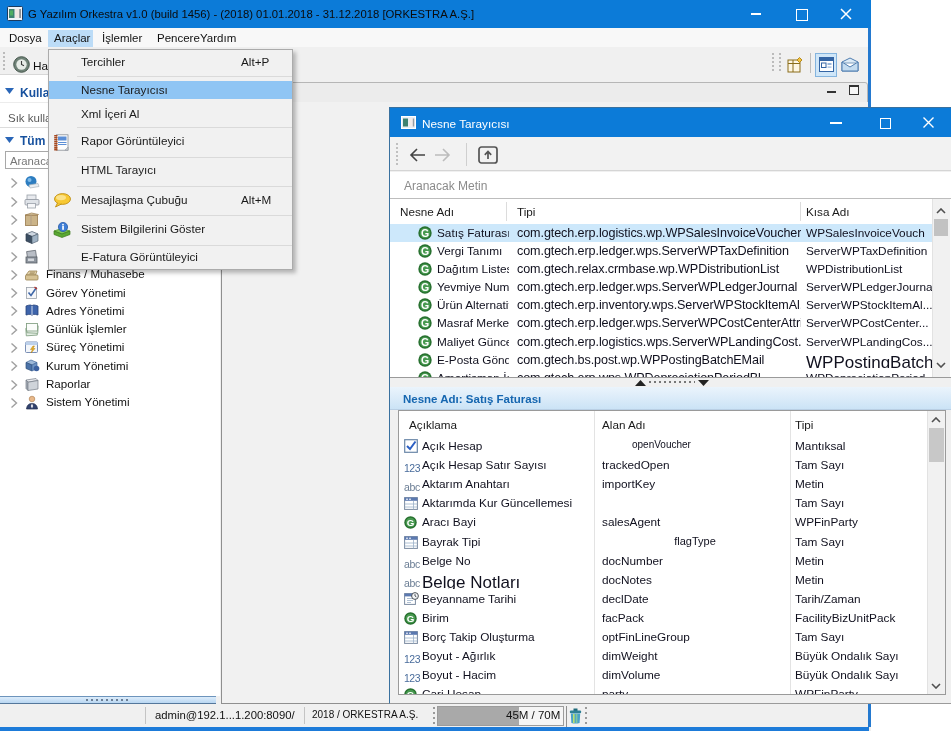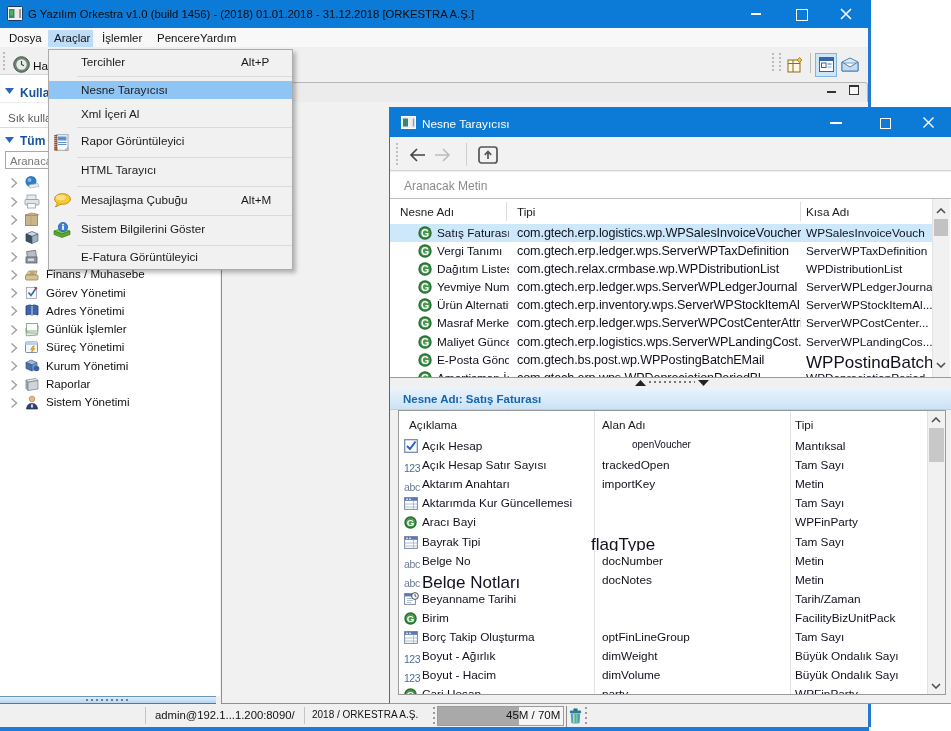--- a/index.html
+++ b/index.html
@@ -401,53 +401,56 @@
           <path d="M2 2.2 H4 M5 2.2 H7" stroke="#fff" stroke-width="1"></path>
         </svg></div>
 <div class="ab" style="left:23px;top:85.4px;width:170px;height:16px;overflow:hidden;font-size:11.8px;color:#10101e;white-space:nowrap;">Aktarımda Kur Güncellemesi</div>
 <div class="ab" style="left:396px;top:85.4px;width:128px;height:16px;overflow:hidden;font-size:11.8px;color:#10101e;white-space:nowrap;">Tam Sayı</div>
 <div class="ab" style="left:5px;top:104.4px;"><svg width="13" height="13" viewBox="0 0 14 14">
           <circle cx="7" cy="7" r="6.7" fill="#27702f"></circle>
           <circle cx="7" cy="7" r="5.2" fill="#47994f"></circle>
           <text x="7" y="11" font-size="10.5" font-weight="bold" font-family="Liberation Sans" fill="#fff" text-anchor="middle">G</text>
         </svg></div>
 <div class="ab" style="left:23px;top:104.4px;width:170px;height:16px;overflow:hidden;font-size:11.8px;color:#10101e;white-space:nowrap;">Aracı Bayi</div>
+<div class="ab" style="left:203px;top:104.4px;width:186px;height:16px;overflow:hidden;font-size:11.8px;color:#10101e;white-space:nowrap;">salesAgent</div>
 <div class="ab" style="left:396px;top:104.4px;width:128px;height:16px;overflow:hidden;font-size:11.8px;color:#10101e;white-space:nowrap;">WPFinParty</div>
 <div class="ab" style="left:5px;top:123.5px;"><svg width="14" height="13" viewBox="0 0 14 13">
           <rect x="0.6" y="0.6" width="12.8" height="11.8" fill="#fff" stroke="#7a8aa0" stroke-width="1"></rect>
           <rect x="0.6" y="0.6" width="12.8" height="3.2" fill="#5b79b0"></rect>
           <path d="M0.6 7 H13.4 M0.6 10 H13.4 M9.5 3.8 V12.4" stroke="#9bb0c8" stroke-width="0.8"></path>
           <path d="M2 2.2 H4 M5 2.2 H7" stroke="#fff" stroke-width="1"></path>
         </svg></div>
 <div class="ab" style="left:23px;top:123.5px;width:170px;height:16px;overflow:hidden;font-size:11.8px;color:#10101e;white-space:nowrap;">Bayrak Tipi</div>
-<div class="ab" style="left:192px;top:123.5px;width:186px;height:16px;overflow:hidden;font-size:17px;color:#10101e;white-space:nowrap;">flagType</div>
+<div class="ab" style="left:203px;top:123.5px;width:186px;height:16px;overflow:hidden;font-size:11px;color:#10101e;white-space:nowrap;text-align:center;">flagType</div>
 <div class="ab" style="left:396px;top:123.5px;width:128px;height:16px;overflow:hidden;font-size:11.8px;color:#10101e;white-space:nowrap;">Tam Sayı</div>
 <div class="ab" style="left:5px;top:142.5px;width:18px;"><span style="font-size:10.5px;color:#6a7d94;letter-spacing:-0.3px;">abc</span></div>
 <div class="ab" style="left:23px;top:142.5px;width:170px;height:16px;overflow:hidden;font-size:11.8px;color:#10101e;white-space:nowrap;">Belge No</div>
 <div class="ab" style="left:203px;top:142.5px;width:186px;height:16px;overflow:hidden;font-size:11.8px;color:#10101e;white-space:nowrap;">docNumber</div>
 <div class="ab" style="left:396px;top:142.5px;width:128px;height:16px;overflow:hidden;font-size:11.8px;color:#10101e;white-space:nowrap;">Metin</div>
 <div class="ab" style="left:5px;top:161.5px;width:18px;"><span style="font-size:10.5px;color:#6a7d94;letter-spacing:-0.3px;">abc</span></div>
 <div class="ab" style="left:23px;top:161.5px;width:170px;height:16px;overflow:hidden;font-size:17px;color:#10101e;white-space:nowrap;">Belge Notları</div>
 <div class="ab" style="left:203px;top:161.5px;width:186px;height:16px;overflow:hidden;font-size:11.8px;color:#10101e;white-space:nowrap;">docNotes</div>
 <div class="ab" style="left:396px;top:161.5px;width:128px;height:16px;overflow:hidden;font-size:11.8px;color:#10101e;white-space:nowrap;">Metin</div>
 <div class="ab" style="left:5px;top:180.5px;"><svg width="15" height="14" viewBox="0 0 15 14">
           <rect x="0.6" y="1.6" width="10.8" height="10.8" fill="#fff" stroke="#7a8aa0" stroke-width="1"></rect>
           <rect x="0.6" y="1.6" width="10.8" height="2.8" fill="#5b79b0"></rect>
           <path d="M3 6.5 H9 M3 8.5 H9 M3 10.5 H7" stroke="#9bb0c8" stroke-width="0.8"></path>
           <circle cx="11" cy="4" r="3.4" fill="#f4f6f8" stroke="#3a3f46" stroke-width="0.9"></circle>
           <path d="M11 2.2 V4 L12.4 4.9" stroke="#3a3f46" stroke-width="0.9" fill="none"></path>
         </svg></div>
 <div class="ab" style="left:23px;top:180.5px;width:170px;height:16px;overflow:hidden;font-size:11.8px;color:#10101e;white-space:nowrap;">Beyanname Tarihi</div>
+<div class="ab" style="left:203px;top:180.5px;width:186px;height:16px;overflow:hidden;font-size:11.8px;color:#10101e;white-space:nowrap;">declDate</div>
 <div class="ab" style="left:396px;top:180.5px;width:128px;height:16px;overflow:hidden;font-size:11.8px;color:#10101e;white-space:nowrap;">Tarih/Zaman</div>
 <div class="ab" style="left:5px;top:199.6px;"><svg width="13" height="13" viewBox="0 0 14 14">
           <circle cx="7" cy="7" r="6.7" fill="#27702f"></circle>
           <circle cx="7" cy="7" r="5.2" fill="#47994f"></circle>
           <text x="7" y="11" font-size="10.5" font-weight="bold" font-family="Liberation Sans" fill="#fff" text-anchor="middle">G</text>
         </svg></div>
 <div class="ab" style="left:23px;top:199.6px;width:170px;height:16px;overflow:hidden;font-size:11.8px;color:#10101e;white-space:nowrap;">Birim</div>
+<div class="ab" style="left:203px;top:199.6px;width:186px;height:16px;overflow:hidden;font-size:11.8px;color:#10101e;white-space:nowrap;">facPack</div>
 <div class="ab" style="left:396px;top:199.6px;width:128px;height:16px;overflow:hidden;font-size:11.8px;color:#10101e;white-space:nowrap;">FacilityBizUnitPack</div>
 <div class="ab" style="left:5px;top:218.6px;"><svg width="14" height="13" viewBox="0 0 14 13">
           <rect x="0.6" y="0.6" width="12.8" height="11.8" fill="#fff" stroke="#7a8aa0" stroke-width="1"></rect>
           <rect x="0.6" y="0.6" width="12.8" height="3.2" fill="#5b79b0"></rect>
           <path d="M0.6 7 H13.4 M0.6 10 H13.4 M9.5 3.8 V12.4" stroke="#9bb0c8" stroke-width="0.8"></path>
           <path d="M2 2.2 H4 M5 2.2 H7" stroke="#fff" stroke-width="1"></path>
         </svg></div>
 <div class="ab" style="left:23px;top:218.6px;width:170px;height:16px;overflow:hidden;font-size:11.8px;color:#10101e;white-space:nowrap;">Borç Takip Oluşturma</div>
 <div class="ab" style="left:203px;top:218.6px;width:186px;height:16px;overflow:hidden;font-size:11.8px;color:#10101e;white-space:nowrap;">optFinLineGroup</div>
 <div class="ab" style="left:396px;top:218.6px;width:128px;height:16px;overflow:hidden;font-size:11.8px;color:#10101e;white-space:nowrap;">Tam Sayı</div>

